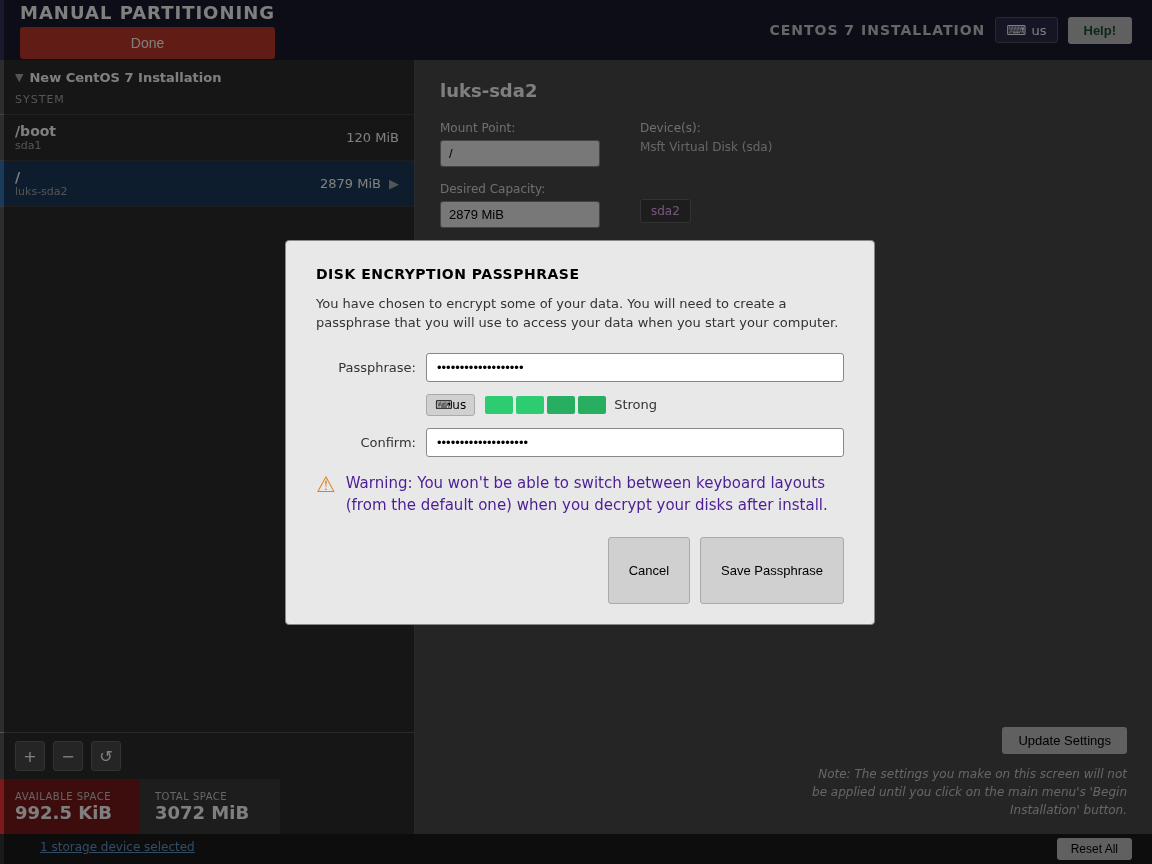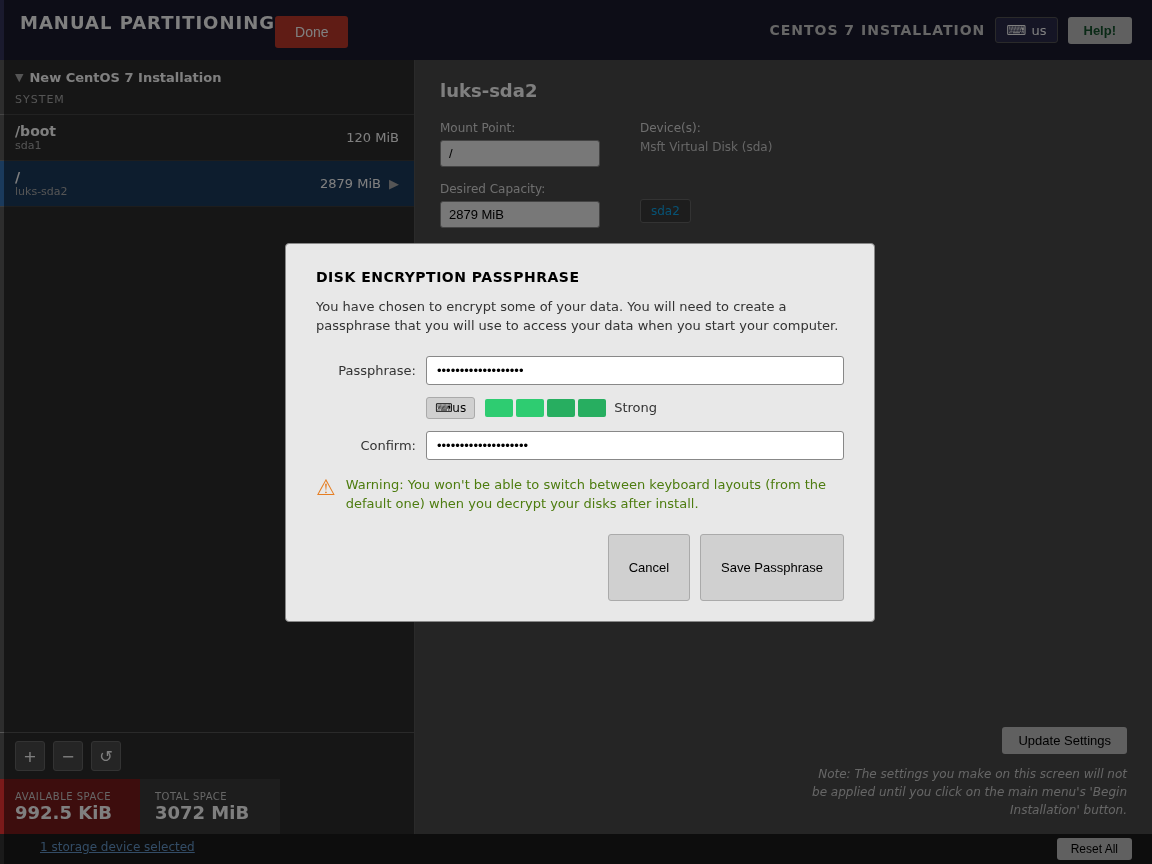--- a/index.html
+++ b/index.html
@@ -241,21 +241,21 @@
     .device-value {
       font-size: 12px;
       color: #ccc;
     }
     .device-chip {
       background: #3a3a3a;
       border: 1px solid #666;
       border-radius: 3px;
       padding: 4px 10px;
       font-size: 12px;
-      color: #0ea5e9;
+      color: #f0abfc;
       display: inline-block;
       margin-top: 5px;
     }
     .update-btn {
       position: absolute;
       right: 25px;
       bottom: 80px;
       background: #c0c0c0;
       color: #000;
       border: none;
@@ -392,22 +392,22 @@
       gap: 10px;
       margin-top: 15px;
       margin-bottom: 20px;
     }
     .warning-icon {
       font-size: 22px;
       color: #e67e22;
       flex-shrink: 0;
     }
     .warning-text {
-      font-size: 13px;
-      color: #4d7c0f;
+      font-size: 15px;
+      color: #4c1d95;
       line-height: 1.5;
     }
     .modal-buttons {
       display: flex;
       justify-content: flex-end;
       gap: 10px;
       margin-top: 10px;
     }
     .cancel-btn {
       background: #d0d0d0;
@@ -425,21 +425,21 @@
       padding: 7px 20px;
       font-size: 13px;
       cursor: pointer;
       color: #000;
     }
   </style>
 </head>
 <body>
 
 <div class="top-bar">
-  <div style="display:flex; ">
+  <div style="display:flex; flex-direction:column; ">
     <span style="font-size:18px;font-weight:bold;color:#fff;letter-spacing:1px;">MANUAL PARTITIONING</span>
     <button class="done-btn" style="margin-top:4px;margin-left:0;">Done</button>
   </div>
   <div class="top-bar-right">
     <span style="font-size:14px;font-weight:bold;color:#ccc;letter-spacing:1px;">CENTOS 7 INSTALLATION</span>
     <div class="keyboard-btn">
       <span class="keyboard-icon">⌨</span>
       <span>us</span>
     </div>
     <button class="help-btn">Help!</button>

